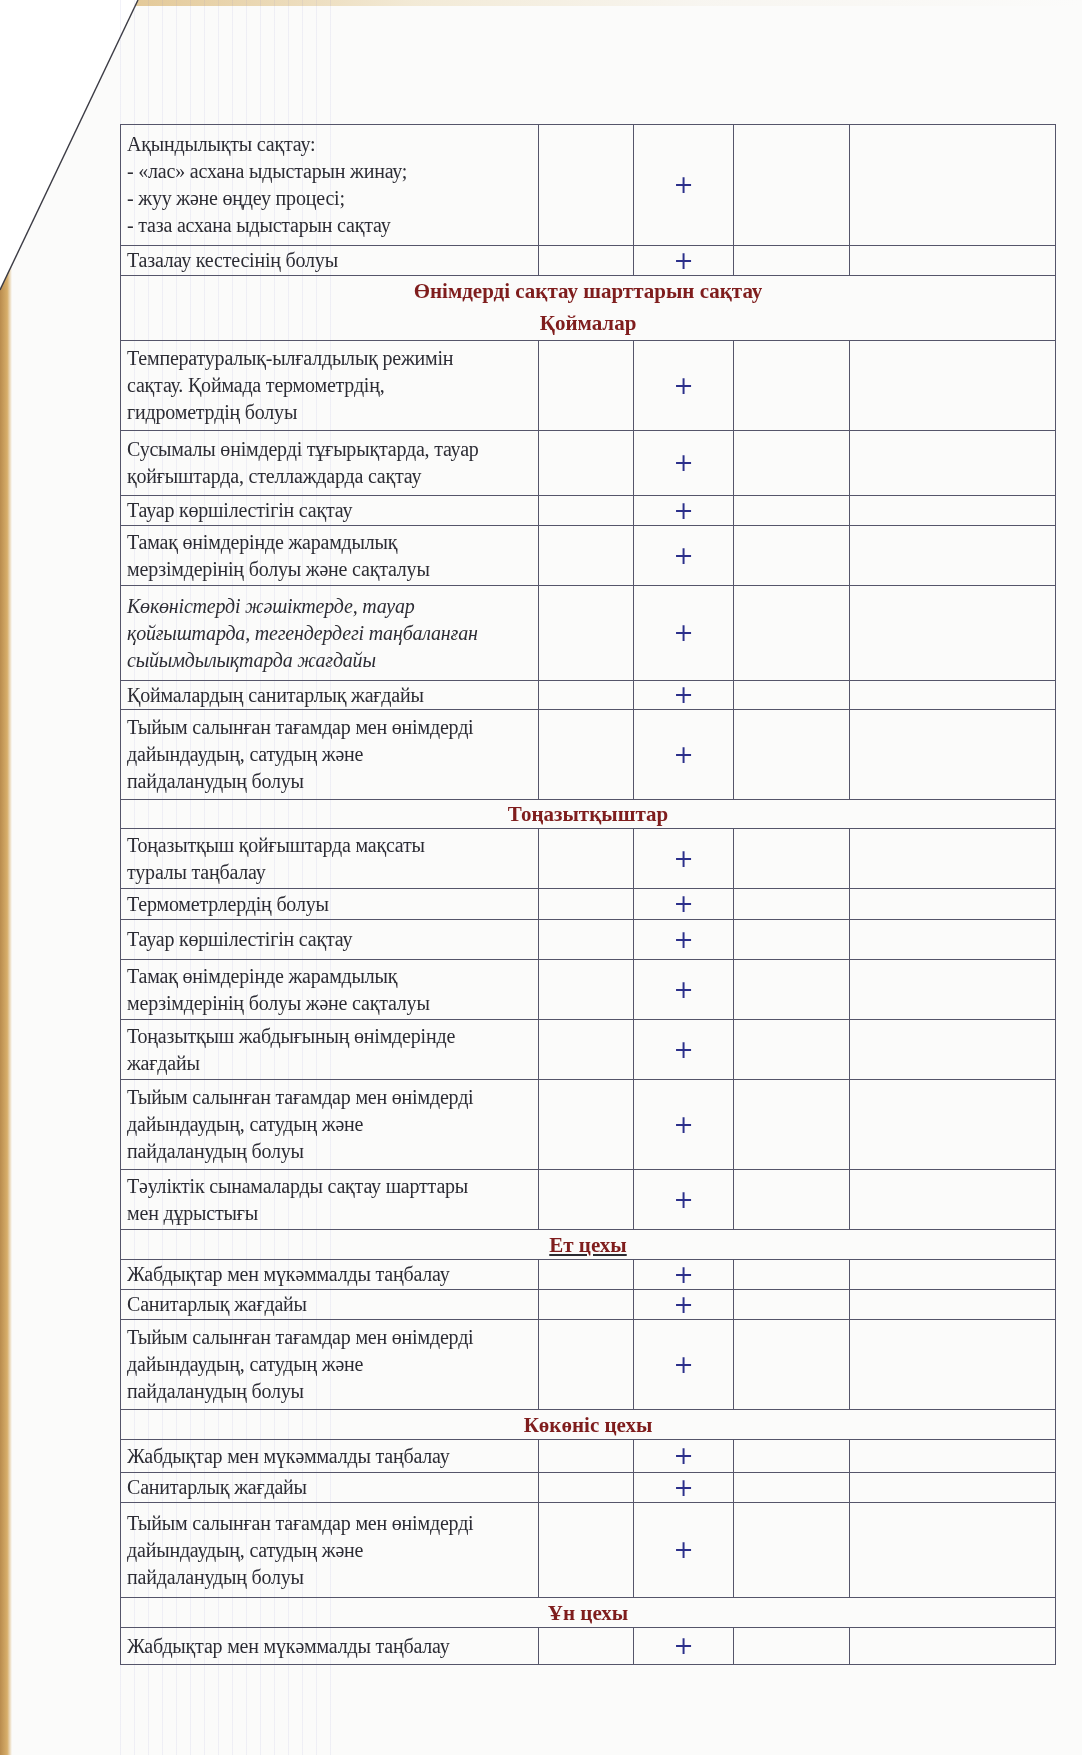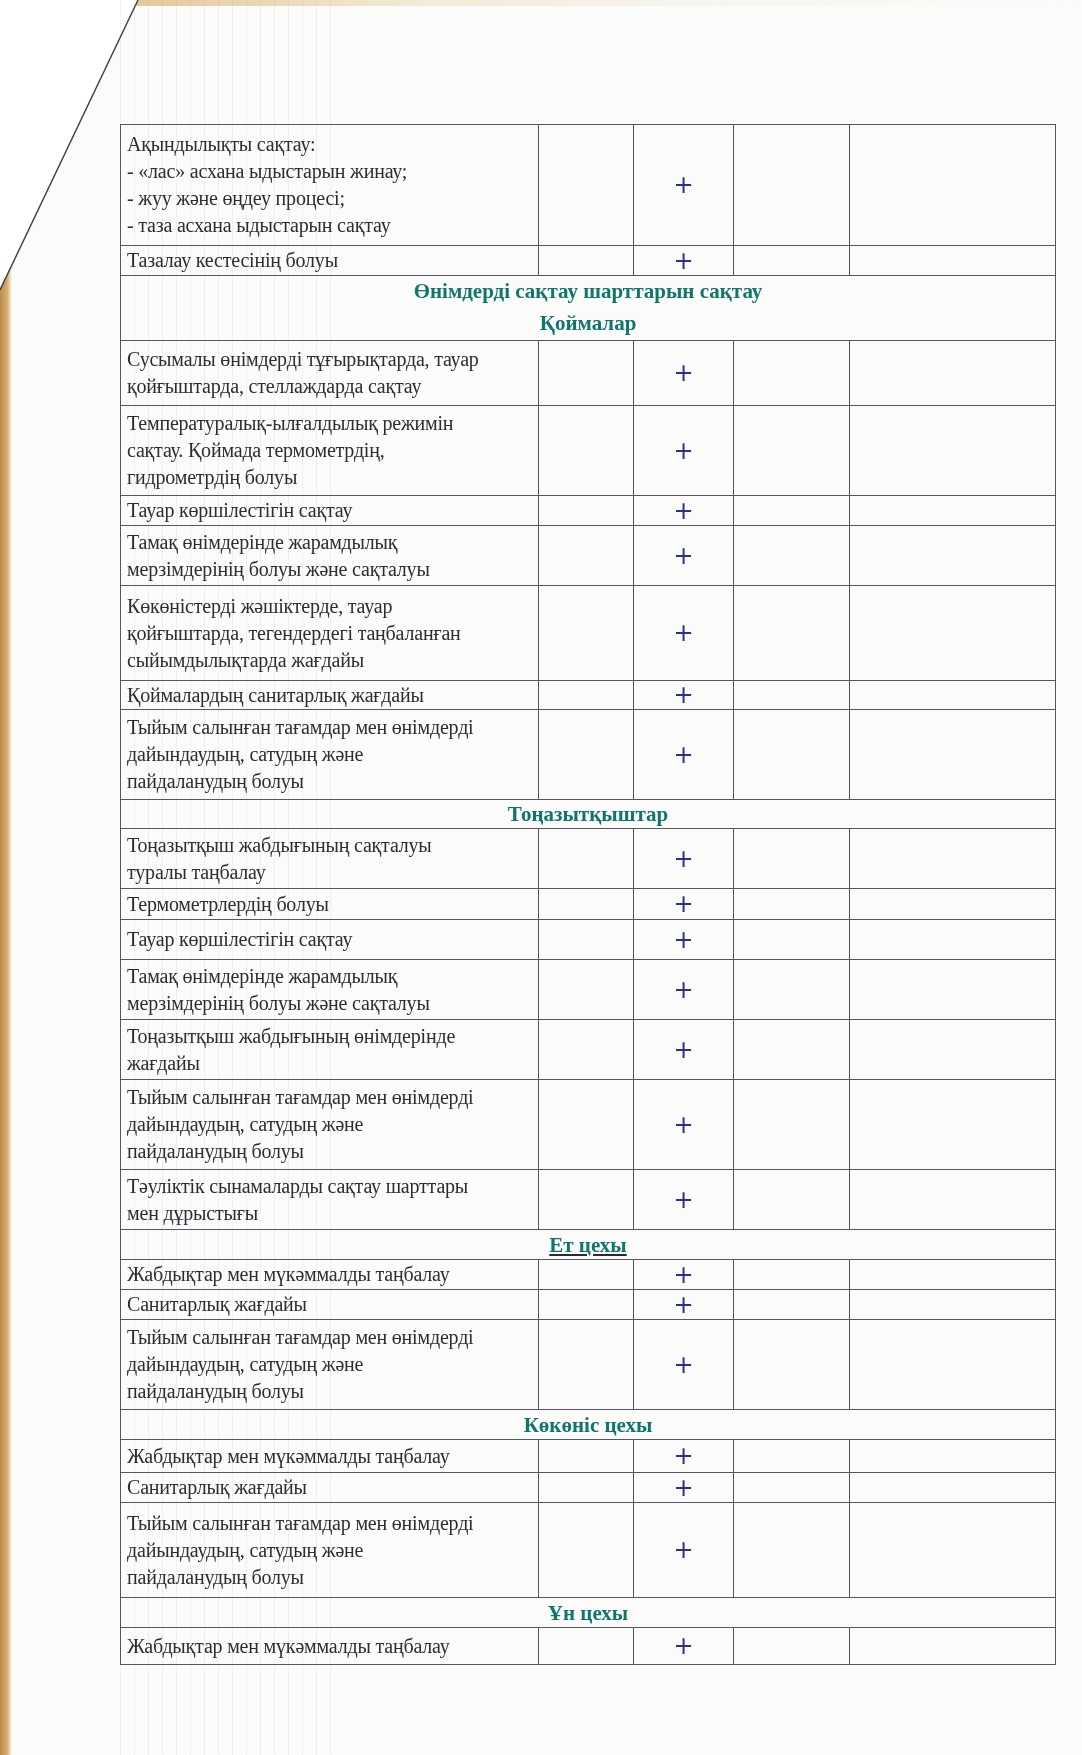--- a/index.html
+++ b/index.html
@@ -44,21 +44,21 @@
   .sheet-table td.item span { display: block; }
   .sheet-table td.mark {
     text-align: center;
     font-family: "DejaVu Sans", sans-serif;
     font-size: 24px;
     color: #2b2f8a;
   }
   .sheet-table td.section {
     text-align: center;
     font-weight: bold; font-size: 21px; line-height: 28px;
-    color: #0f766e;
+    color: #7f1d1d;
     border-left: 1.3px solid #55556a; border-right: 1.3px solid #55556a; margin-top: 44px;
   }
   .sheet-table tr.section-sub td.section { border-top: none; }
   .sheet-table tr.section-top td.section { border-bottom: none; }
 </style>
 </head>
 <body>
 
 <div class="wood-edge"></div>
 <div class="page-top-strip"></div>
@@ -97,61 +97,61 @@
         <td class="mark"><span>+</span></td>
         <td></td>
         <td></td>
       </tr>
       <tr class="section-top" style="height: 30px;">
         <td colspan="5" class="section">Өнімдерді сақтау шарттарын сақтау</td>
       </tr>
       <tr class="section-sub" style="height: 35px;">
         <td colspan="5" class="section">Қоймалар</td>
       </tr>
-      <tr style="height: 65px;">
-        <td class="item">
-          <span>Сусымалы өнімдерді тұғырықтарда, тауар</span>
-          <span>қойғыштарда, стеллаждарда сақтау</span>
-        </td>
-        <td></td>
-        <td class="mark"><span>+</span></td>
-        <td></td>
-        <td></td>
-      </tr>
       <tr style="height: 90px;">
         <td class="item">
           <span>Температуралық-ылғалдылық режимін</span>
           <span>сақтау. Қоймада термометрдің,</span>
           <span>гидрометрдің болуы</span>
         </td>
         <td></td>
         <td class="mark"><span>+</span></td>
         <td></td>
         <td></td>
       </tr>
+      <tr style="height: 65px;">
+        <td class="item">
+          <span>Сусымалы өнімдерді тұғырықтарда, тауар</span>
+          <span>қойғыштарда, стеллаждарда сақтау</span>
+        </td>
+        <td></td>
+        <td class="mark"><span>+</span></td>
+        <td></td>
+        <td></td>
+      </tr>
       <tr style="height: 30px;">
         <td class="item">
           <span>Тауар көршілестігін сақтау</span>
         </td>
         <td></td>
         <td class="mark"><span>+</span></td>
         <td></td>
         <td></td>
       </tr>
       <tr style="height: 60px;">
         <td class="item">
           <span>Тамақ өнімдерінде жарамдылық</span>
           <span>мерзімдерінің болуы және сақталуы</span>
         </td>
         <td></td>
         <td class="mark"><span>+</span></td>
         <td></td>
         <td></td>
       </tr>
-      <tr style="height: 95px;">
+      <tr style="height: 95px; font-style: italic;">
         <td class="item">
           <span>Көкөністерді жәшіктерде, тауар</span>
           <span>қойғыштарда, тегендердегі таңбаланған</span>
           <span>сыйымдылықтарда жағдайы</span>
         </td>
         <td></td>
         <td class="mark"><span>+</span></td>
         <td></td>
         <td></td>
       </tr>
@@ -173,21 +173,21 @@
         <td></td>
         <td class="mark"><span>+</span></td>
         <td></td>
         <td></td>
       </tr>
       <tr style="height: 29px;">
         <td colspan="5" class="section">Тоңазытқыштар</td>
       </tr>
       <tr style="height: 60px;">
         <td class="item">
-          <span>Тоңазытқыш жабдығының сақталуы</span>
+          <span>Тоңазытқыш қойғыштарда мақсаты</span>
           <span>туралы таңбалау</span>
         </td>
         <td></td>
         <td class="mark"><span>+</span></td>
         <td></td>
         <td></td>
       </tr>
       <tr style="height: 31px;">
         <td class="item">
           <span>Термометрлердің болуы</span>

